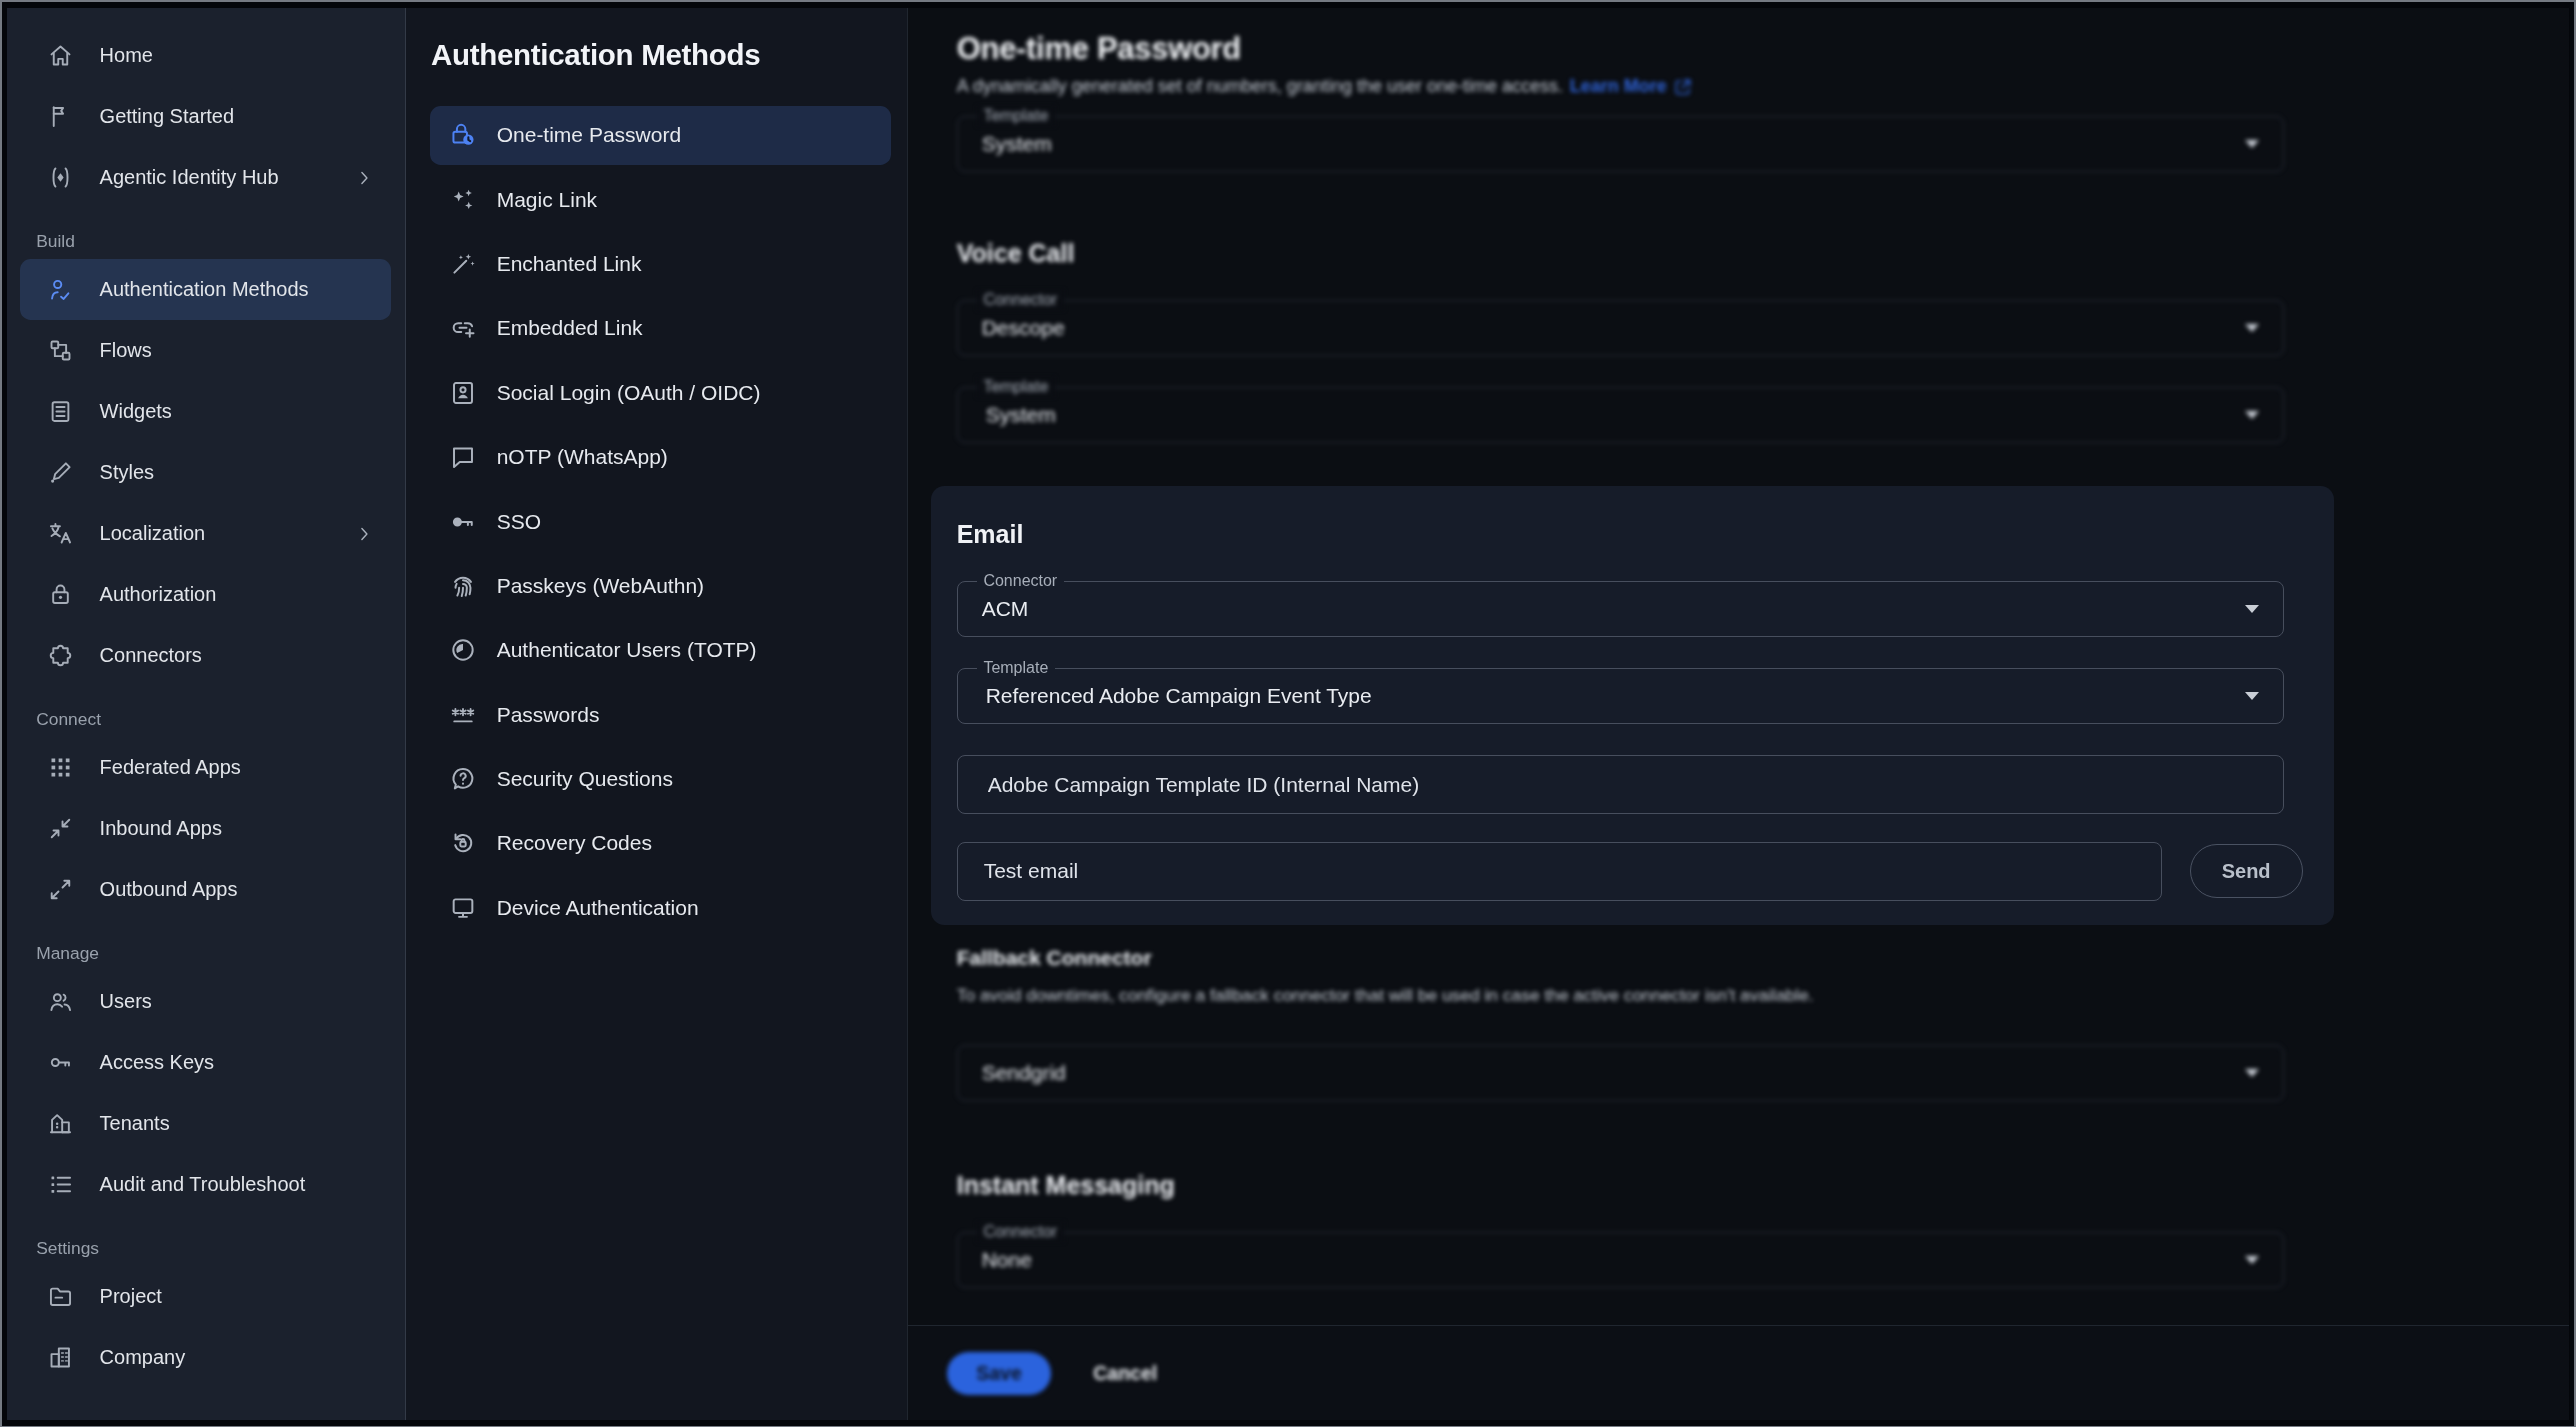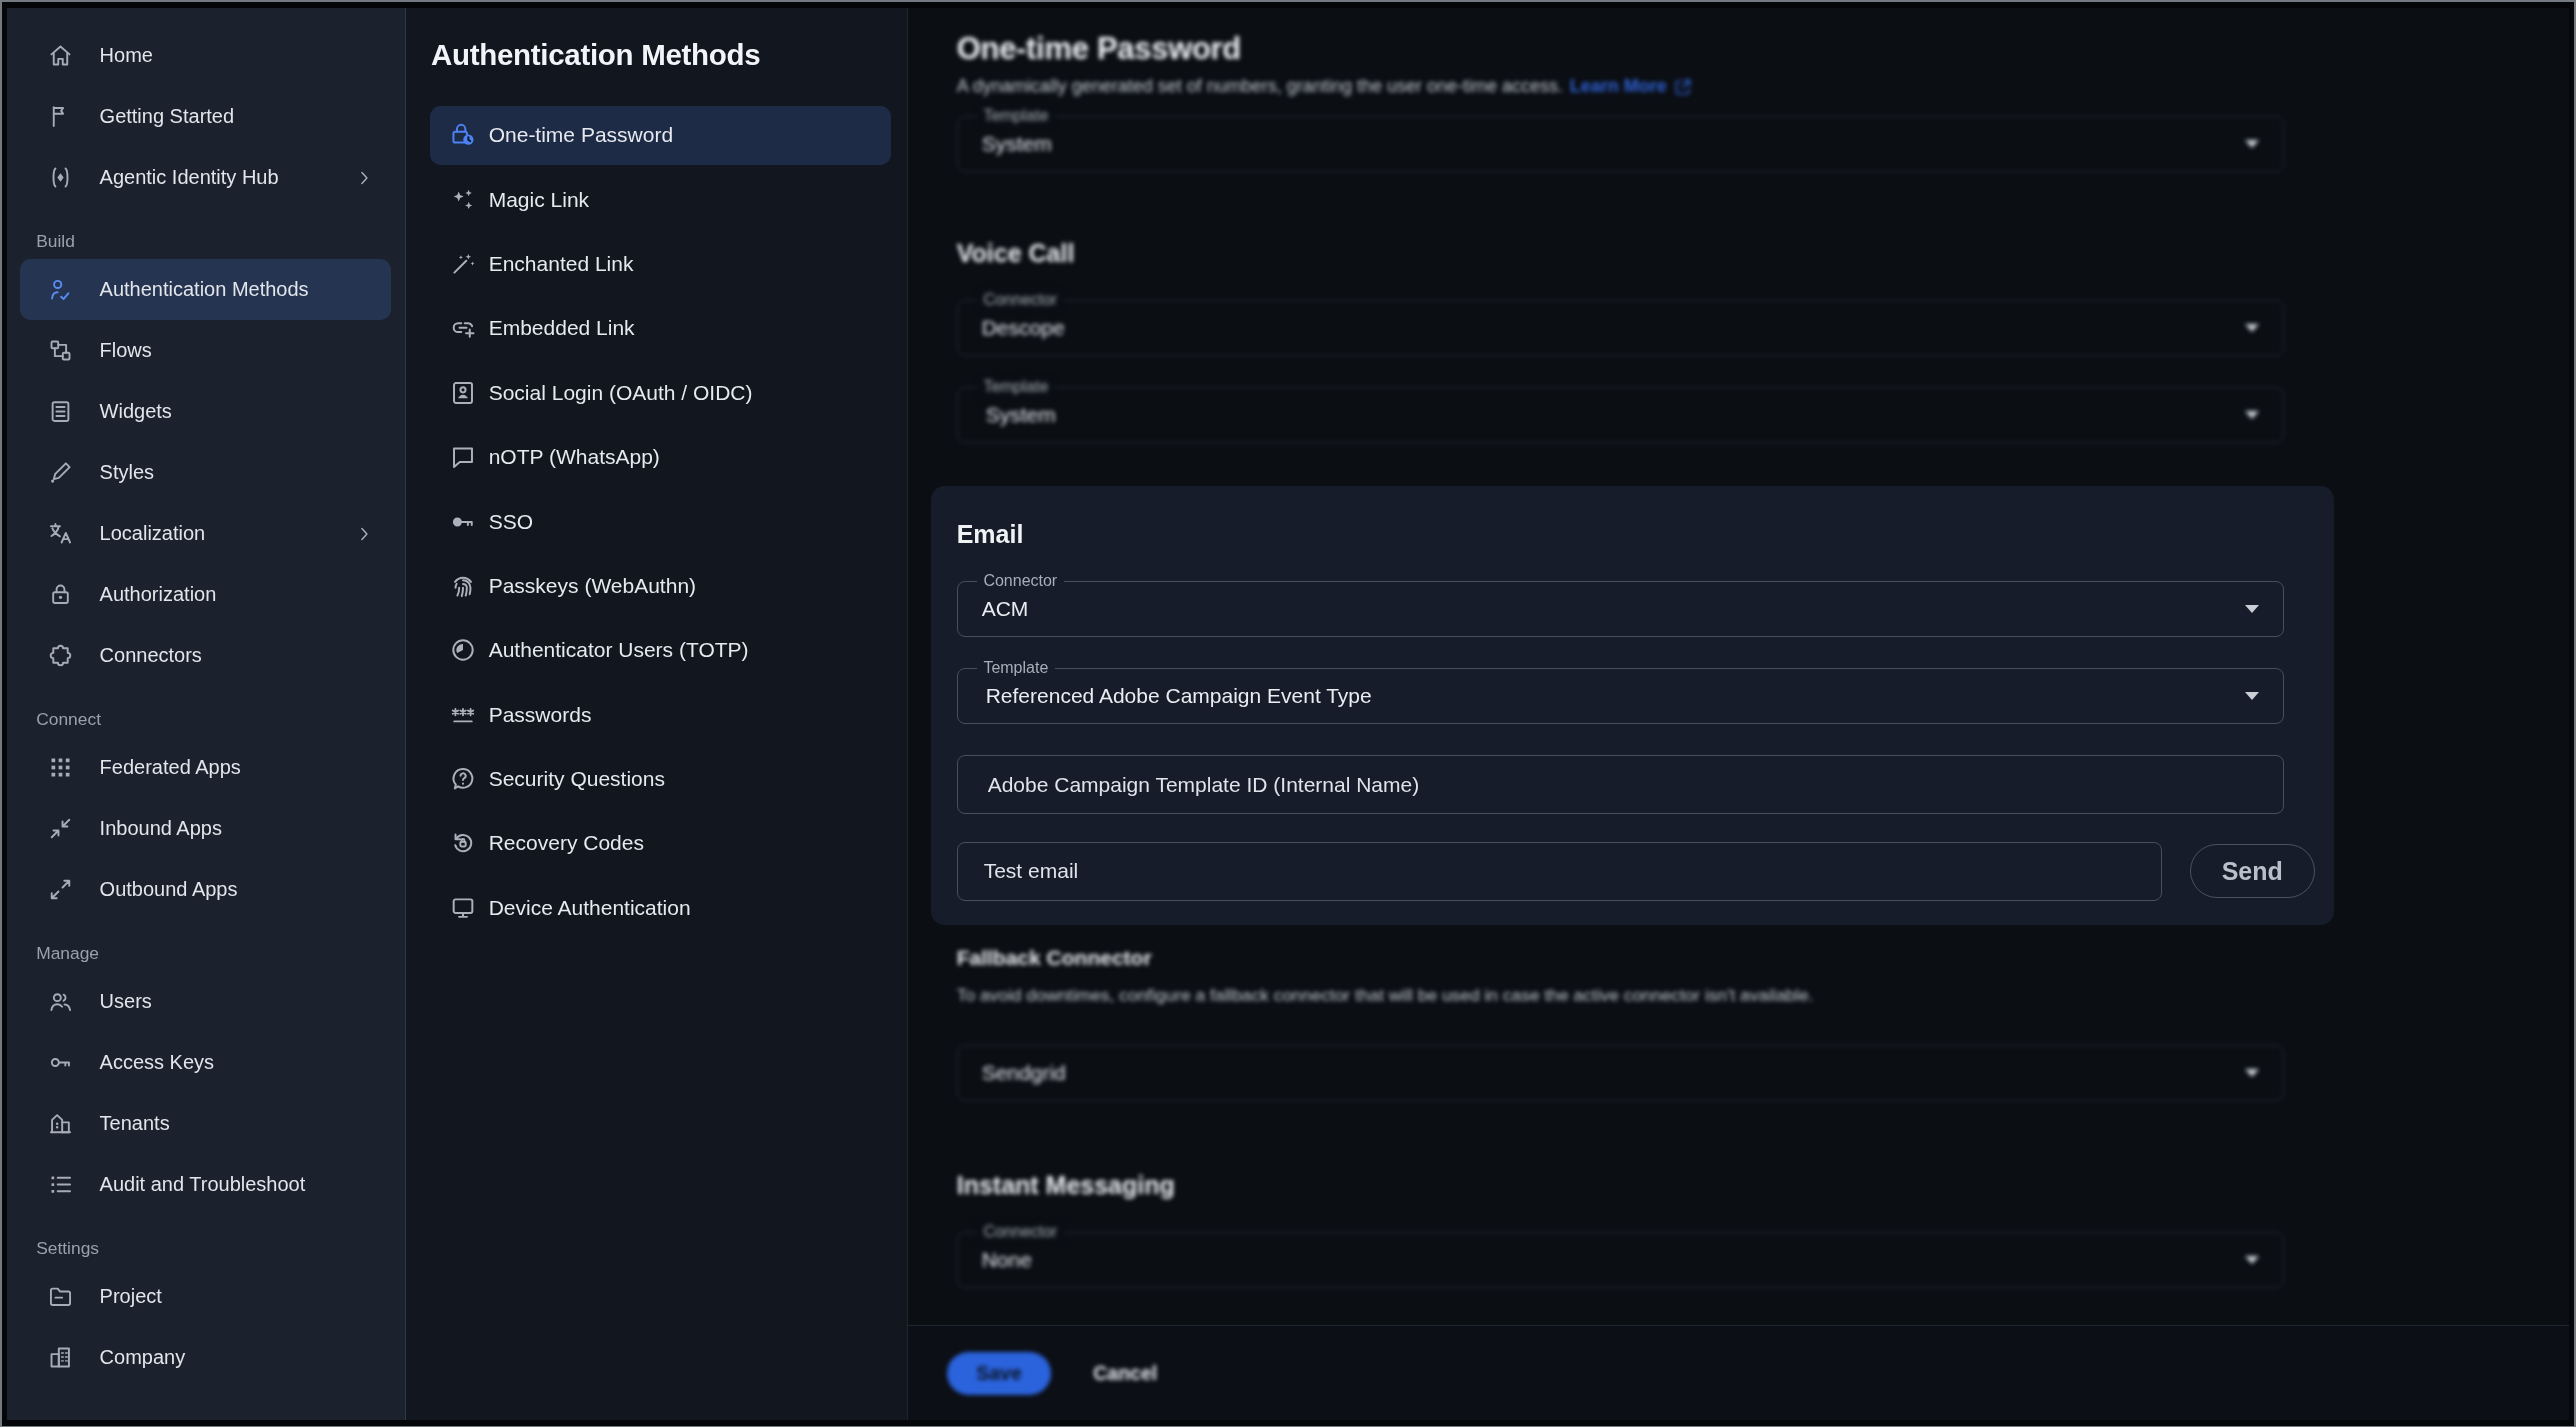--- a/index.html
+++ b/index.html
@@ -14,21 +14,21 @@
   .side-item .icon{width:27px;height:27px;color:#a6adb8;flex:none;}
   .icon svg{width:100%;height:100%;display:block;}
   .side-item.selected{background:#253450;}
   .side-item.selected .icon{color:#5b8cf4;}
   .side-item .chev{margin-left:auto;margin-right:17.4px;width:20px;height:20px;color:#aab1bc;flex:none;}
   .side-label{font-size:17.4px;color:#99a1ac;margin:19px 0 4px 29.5px;height:28px;display:flex;align-items:center;}
 
   
   .methods{width:502px;flex:none;background:#12161f;border-right:1.3px solid #20262f;padding:27px 16px 0 24px;overflow:hidden;}
   .methods h1{font-size:29.5px;margin:2.7px 0 34px 1.3px;color:#f2f4f8;font-weight:700;letter-spacing:-0.3px;}
-  .method-item{display:flex;align-items:center;gap:12px;height:59px;margin-bottom:5.4px;padding:0 19px;border-radius:10.7px;font-size:21px;font-weight:500;color:#e6e9ee;cursor:pointer;}
+  .method-item{display:flex;align-items:center;gap:20px;height:59px;margin-bottom:5.4px;padding:0 19px;border-radius:10.7px;font-size:21px;font-weight:500;color:#e6e9ee;cursor:pointer;}
   .method-item .icon{width:28px;height:28px;color:#aab1bc;flex:none;}
   .method-item.selected{background:#1e2b47;}
   .method-item.selected .icon{color:#4d82f3;}
 
   
   .content{flex:1;background:#0b0e13;display:flex;flex-direction:column;overflow:hidden;}
   .scroll{flex:1;padding:20px 0 0 49px;overflow:hidden;}
   .blurred{filter:blur(2px);}
   .page-head h2{margin:2.7px 0 9.4px;font-size:31px;color:#f3f5f8;font-weight:700;letter-spacing:-0.3px;}
   .desc{font-size:18px;color:#c3c9d2;margin:0;}
@@ -47,21 +47,21 @@
 
   .email-panel{margin:43px 0 0 -26px;width:1403px;background:#161c29;border-radius:13.4px;padding:34px 0 24px 26px;}
   .email-panel h3{margin-bottom:32px;}
   .email-panel .field{border-color:#474e5d;}
   .email-panel .flabel{background:#161c29;}
   .field.input{height:59px;margin-top:31px;}
   .field input{width:100%;background:transparent;border:none;outline:none;color:#e6e9ee;font-family:"Liberation Sans",sans-serif;font-size:21px;font-weight:500;}
   input::placeholder{color:#dfe3ea;opacity:1;}
   .test-row{display:flex;align-items:center;gap:28px;margin-top:27.5px;}
   .field.test{width:1205px;margin-top:0;}
-  .send{background:transparent;border:1.3px solid #4a5262;color:#b9c0ca;font-family:"Liberation Sans",sans-serif;font-weight:600;font-size:25px;padding:0 31px;height:54px;border-radius:27px;cursor:pointer;}
+  .send{background:transparent;border:1.3px solid #4a5262;color:#b9c0ca;font-family:"Liberation Sans",sans-serif;font-weight:600;font-size:20px;padding:0 31px;height:54px;border-radius:27px;cursor:pointer;}
 
   .fallback{margin-top:21.5px;}
   .fallback h4{font-size:21px;margin:0 0 14.8px;font-weight:700;color:#eef1f5;}
   .fallback p{font-size:17.4px;color:#c3c9d2;margin:0 0 39px;}
   .im{margin-top:70px;}
 
   footer{border-top:1.3px solid #20262f;height:95px;display:flex;align-items:center;flex:none;background:#0c0f15;}
   .footer-inner{display:flex;align-items:center;gap:42px;padding-left:39px;}
   .save{background:#2b63dd;color:#0b1322;border:none;border-radius:23px;height:43px;padding:0 29.5px;font-family:"Liberation Sans",sans-serif;font-weight:700;font-size:19.5px;cursor:pointer;}
   .cancel{background:none;border:none;color:#eef1f5;font-family:"Liberation Sans",sans-serif;font-weight:700;font-size:19.5px;cursor:pointer;padding:0;}

